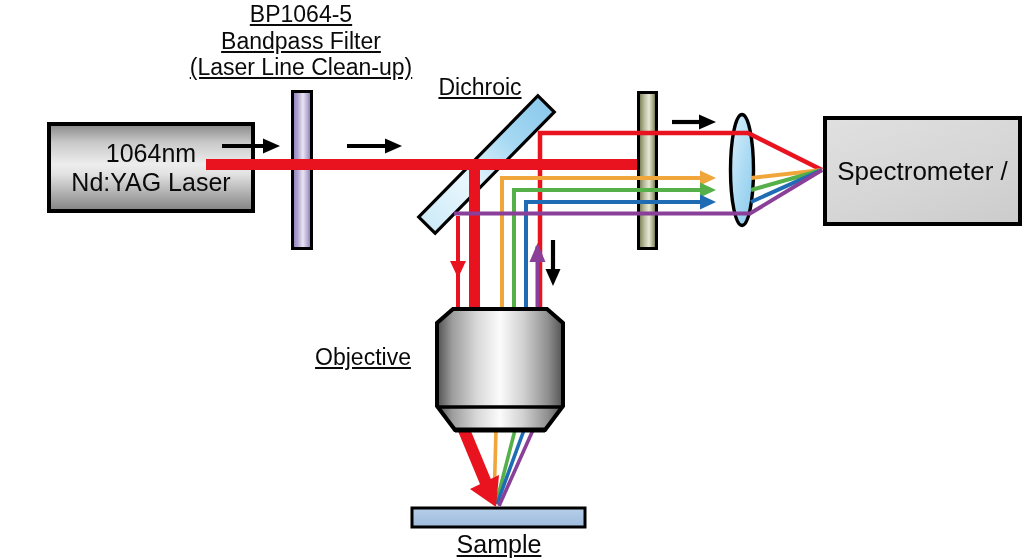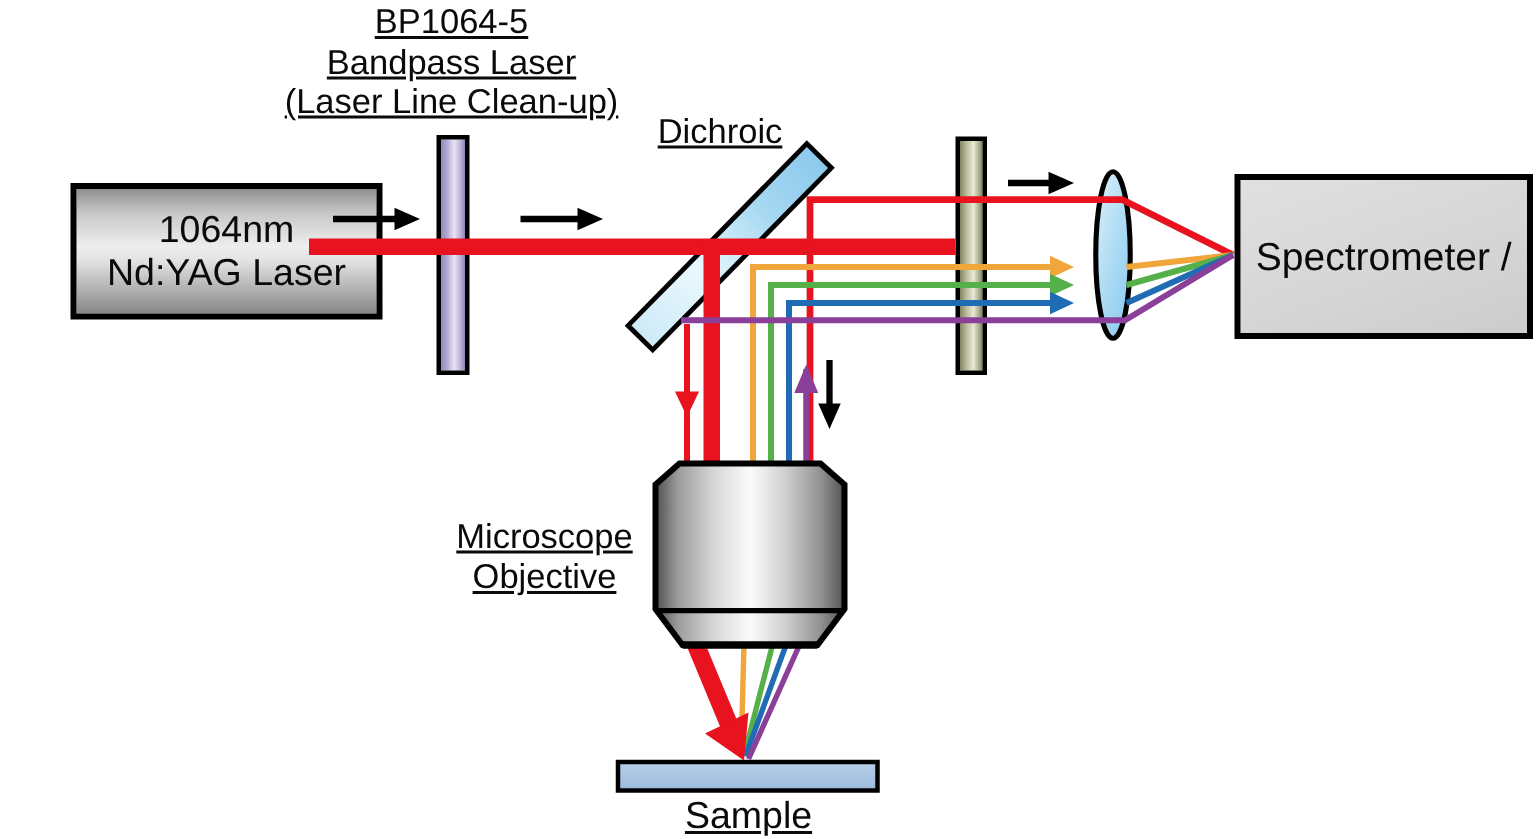--- a/index.html
+++ b/index.html
@@ -158,27 +158,26 @@
 
     <g>
       <polygon points="453,309 547,309 563,323 563,406 545,430 455,430 437,406 437,323" fill="url(#objGrad)" stroke="#000" stroke-width="4" stroke-linejoin="miter"></polygon>
       <line x1="437" y1="407" x2="563" y2="407" stroke="#000" stroke-width="3.5"></line>
       <line x1="455" y1="430" x2="545" y2="430" stroke="#000" stroke-width="5"></line>
     </g>
   </svg>
 
   <div class="lbl" style="left:301px;top:1px;">
     <div>BP1064-5</div>
-    <div>Bandpass Laser</div>
+    <div>Bandpass Filter</div>
     <div>(Laser Line Clean-up)</div>
   </div>
 
 
   <div class="lbl" style="left:480px;top:74px;">Dichroic</div>
 
   <div class="lbl" style="left:363px;top:344px;">
-    <div>Microscope</div>
     <div>Objective</div>
   </div>
 
   <div class="lbl lbl-sample" style="left:499px;top:531px;">Sample</div>
 
 </div>
 
 </body></html>

